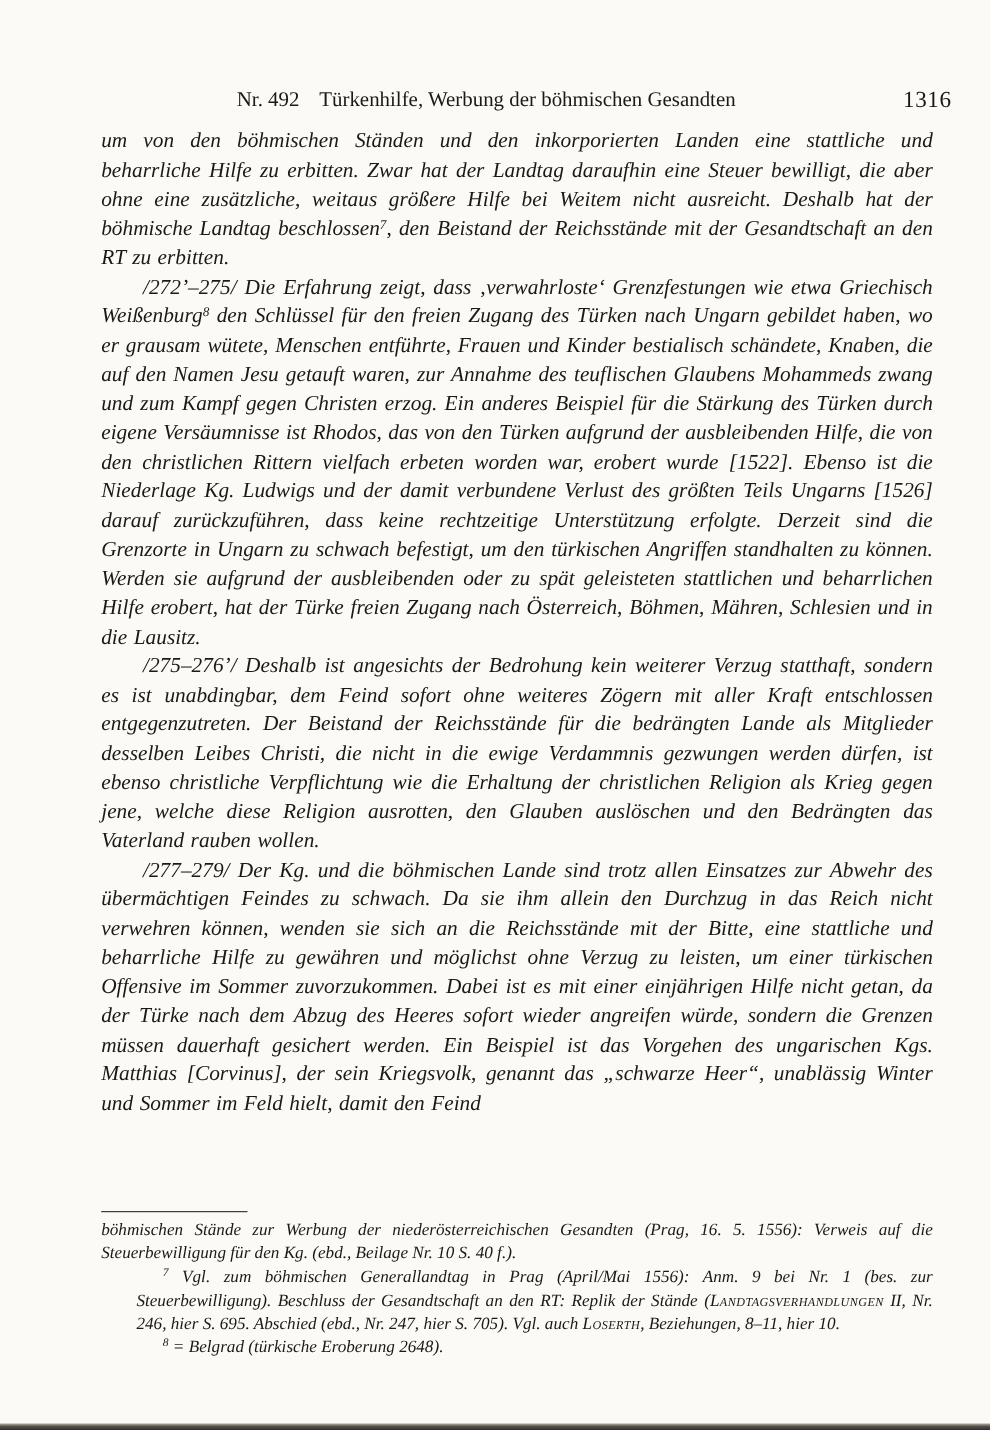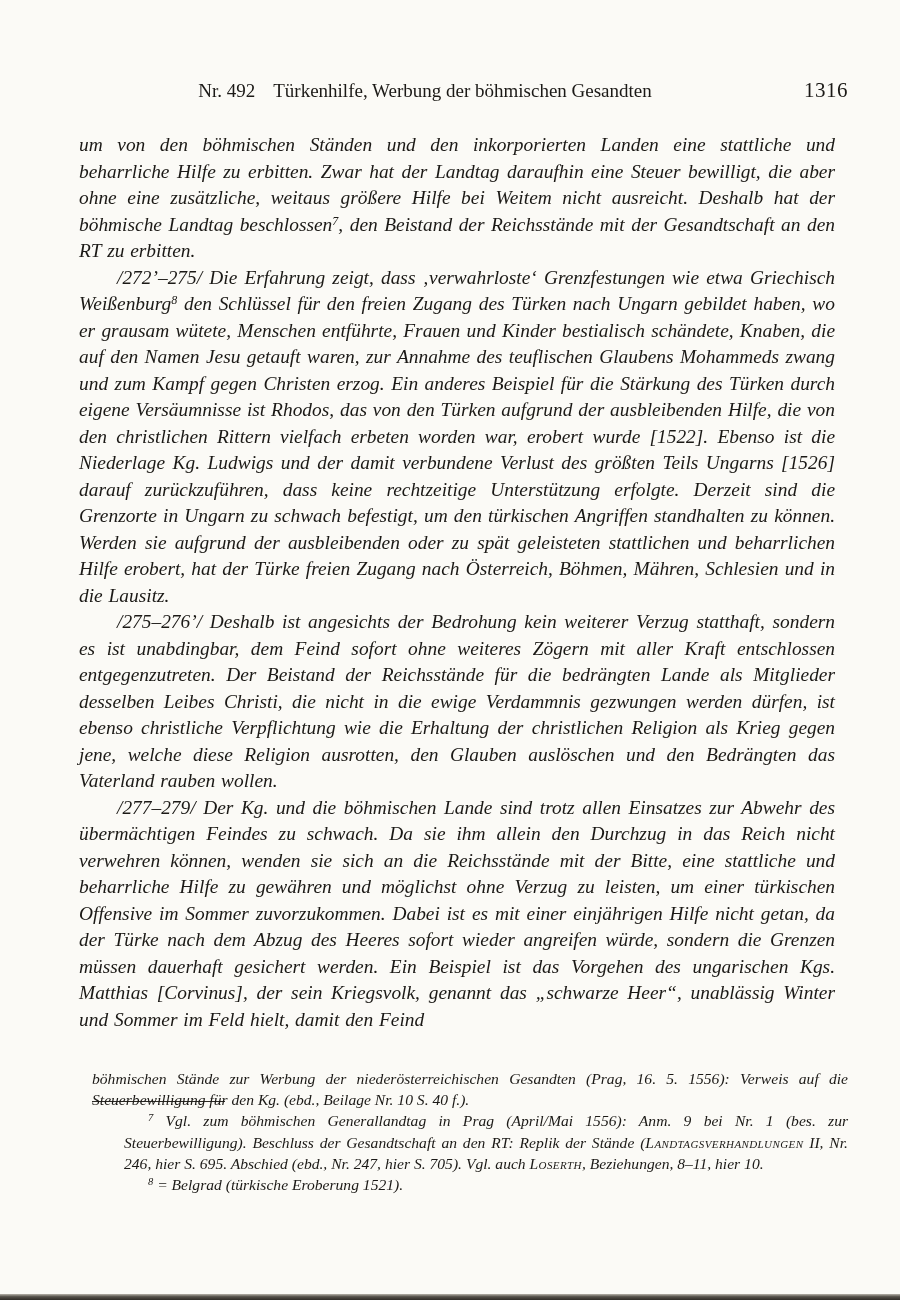--- a/index.html
+++ b/index.html
@@ -14,21 +14,21 @@
     height: 1300px;
     margin: 0 auto;
     background: #fbfaf6;
     color: #1b1916;
     overflow: hidden;
   }
   
   .running-head {
     position: absolute;
     top: 80px;
-    left: 92px;
+    left: 109px;
     width: 756px;
     height: 26px;
     font-size: 19px;
     font-style: normal;
   }
   .running-head .head-center {
     position: absolute;
     left: 0;
     right: 90px;
     text-align: center;
@@ -39,28 +39,27 @@
     position: absolute;
     right: 0;
     top: -2px;
     font-size: 21px;
     letter-spacing: 0.5px;
   }
   
   .body-text {
     position: absolute;
     top: 116px;
-    left: 79px;
+    left: 92px;
     width: 756px;
     font-style: italic;
     font-size: 19.4px;
     line-height: 26.5px;
     text-align: justify;
     word-spacing: 1px;
-    margin-top: 16px;
   }
   .body-text p {
     margin: 0;
   }
   .body-text p.indent { text-indent: 38px; }
   sup.fnref {
     font-size: 12px;
     line-height: 0;
     vertical-align: 6px;
     font-style: italic;
@@ -69,21 +68,21 @@
   .fn-rule {
     position: absolute;
     top: 1101px;
     left: 92px;
     width: 133px;
     height: 0;
     border-top: 1.6px solid #2c2a26;
   }
   .footnotes {
     position: absolute;
-    top: 1068px;
+    top: 1108px;
     left: 92px;
     width: 756px;
     font-style: italic;
     font-size: 15.6px;
     line-height: 21.2px;
     text-align: justify;
   }
   .footnotes p { margin: 0; }
   .footnotes p.indent { text-indent: 24px; margin-left: 32px; }
   .footnotes sup.fnmark {
@@ -122,18 +121,18 @@
     <p class="indent"><span>/272’–275/ Die Erfahrung zeigt, dass ‚verwahrloste‘ Grenzfestungen wie etwa Griechisch Weißenburg</span><sup class="fnref">8</sup><span> den Schlüssel für den freien Zugang des Türken nach Ungarn gebildet haben, wo er grausam wütete, Menschen entführte, Frauen und Kinder bestialisch schändete, Knaben, die auf den Namen Jesu getauft waren, zur Annahme des teuflischen Glaubens Mohammeds zwang und zum Kampf gegen Christen erzog. Ein anderes Beispiel für die Stärkung des Türken durch eigene Versäumnisse ist Rhodos, das von den Türken aufgrund der ausbleibenden Hilfe, die von den christlichen Rittern vielfach erbeten worden war, erobert wurde [1522]. Ebenso ist die Niederlage Kg. Ludwigs und der damit verbundene Verlust des größten Teils Ungarns [1526] darauf zurückzuführen, dass keine rechtzeitige Unterstützung erfolgte. Derzeit sind die Grenzorte in Ungarn zu schwach befestigt, um den türkischen Angriffen standhalten zu können. Werden sie aufgrund der ausbleibenden oder zu spät geleisteten stattlichen und beharrlichen Hilfe erobert, hat der Türke freien Zugang nach Österreich, Böhmen, Mähren, Schlesien und in die Lausitz.</span></p>
     <p class="indent">/275–276’/ Deshalb ist angesichts der Bedrohung kein weiterer Verzug statthaft, sondern es ist unabdingbar, dem Feind sofort ohne weiteres Zögern mit aller Kraft entschlossen entgegenzutreten. Der Beistand der Reichsstände für die bedrängten Lande als Mitglieder desselben Leibes Christi, die nicht in die ewige Verdammnis gezwungen werden dürfen, ist ebenso christliche Verpflichtung wie die Erhaltung der christlichen Religion als Krieg gegen jene, welche diese Religion ausrotten, den Glauben auslöschen und den Bedrängten das Vaterland rauben wollen.</p>
     <p class="indent">/277–279/ Der Kg. und die böhmischen Lande sind trotz allen Einsatzes zur Abwehr des übermächtigen Feindes zu schwach. Da sie ihm allein den Durchzug in das Reich nicht verwehren können, wenden sie sich an die Reichsstände mit der Bitte, eine stattliche und beharrliche Hilfe zu gewähren und möglichst ohne Verzug zu leisten, um einer türkischen Offensive im Sommer zuvorzukommen. Dabei ist es mit einer einjährigen Hilfe nicht getan, da der Türke nach dem Abzug des Heeres sofort wieder angreifen würde, sondern die Grenzen müssen dauerhaft gesichert werden. Ein Beispiel ist das Vorgehen des ungarischen Kgs. Matthias [Corvinus], der sein Kriegsvolk, genannt das „schwarze Heer“, unablässig Winter und Sommer im Feld hielt, damit den Feind</p>
   </div>
 
   <div class="fn-rule"></div>
 
   <div class="footnotes">
     <p>böhmischen Stände zur Werbung der niederösterreichischen Gesandten (Prag, 16. 5. 1556): Verweis auf die Steuerbewilligung für den Kg. (ebd., Beilage Nr. 10 S. 40 f.).</p>
     <p class="indent"><sup class="fnmark">7</sup><span> Vgl. zum böhmischen Generallandtag in Prag (April/Mai 1556): Anm. 9 bei Nr. 1 (bes. zur Steuerbewilligung). Beschluss der Gesandtschaft an den RT: Replik der Stände (</span><span class="smallcaps">Landtagsverhandlungen</span><span> II, Nr. 246, hier S. 695. Abschied (ebd., Nr. 247, hier S. 705). Vgl. auch </span><span class="smallcaps">Loserth</span><span>, Beziehungen, 8–11, hier 10.</span></p>
-    <p class="indent"><sup class="fnmark">8</sup><span> = Belgrad (türkische Eroberung 1521).</span></p>
+    <p class="indent"><sup class="fnmark">8</sup><span> = Belgrad (türkische Eroberung 2648).</span></p>
   </div>
 
   <div class="scan-edge"></div>
 
 </div>
 
 </body></html>

